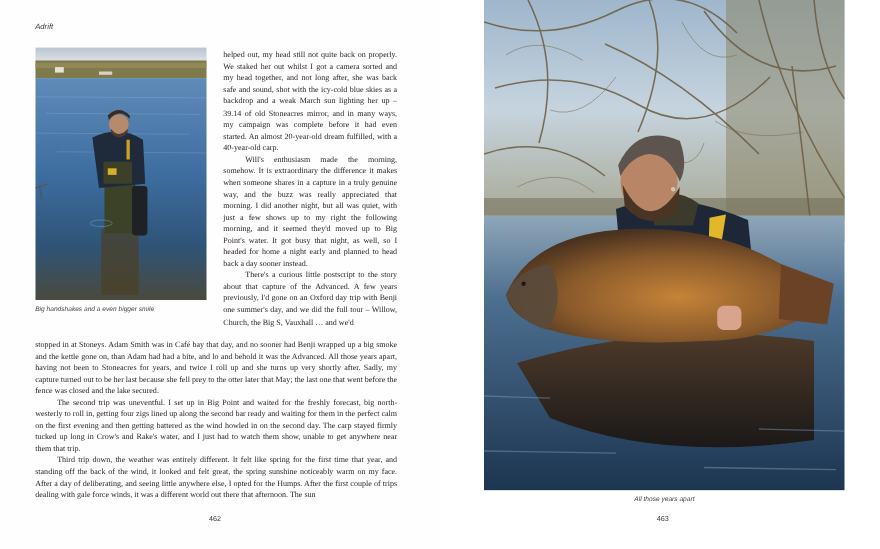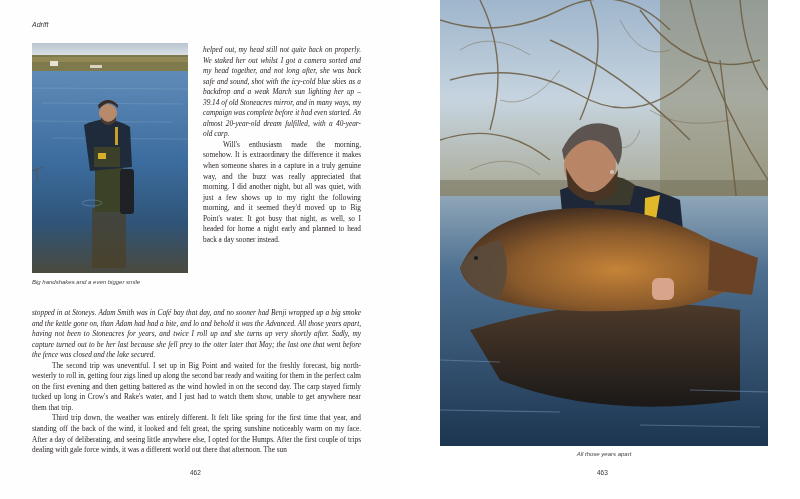--- a/index.html
+++ b/index.html
@@ -39,21 +39,21 @@
     font-size: 6.5px; color: #333;
   }
   #folio-left { left: 190px; }
   #folio-right { left: 597px; }
   .text {
     position: absolute;
     font-size: 7.3px; line-height: 10.55px;
     text-align: justify; color: #2b2523;
   }
   .text p { margin: 0; text-indent: 20px; }
-  .text p.noindent { text-indent: 0; font-style: italic; }
+  .text p.noindent { text-indent: 0; }
   #col-narrow { left: 203px; top: 45px; width: 158px; }
   #col-wide { left: 32px; top: 292px; width: 329px; margin-top: 16px; }
 </style>
 </head>
 <body>
 
 <div class="page-left">
   <div class="running-head">Adrift</div>
 
   <div class="photo" id="photo-left">
@@ -101,20 +101,21 @@
       <ellipse cx="60" cy="160" rx="10" ry="3" fill="none" stroke="#8fb0d0" stroke-width="0.6" opacity="0.6"></ellipse>
 
       <path d="M0 128 L12 124 M4 126 L6 138" stroke="#555" stroke-width="1" fill="none"></path>
     </svg>
   </div>
   <div class="caption" id="caption-left">Big handshakes and a even bigger smile</div>
 
   <div class="text" id="col-narrow">
     <p class="noindent">helped out, my head still not quite back on properly. We staked her out whilst I got a camera sorted and my head together, and not long after, she was back safe and sound, shot with the icy-cold blue skies as a backdrop and a weak March sun lighting her up – 39.14 of old Stoneacres mirror, and in many ways, my campaign was complete before it had even started. An almost 20-year-old dream fulfilled, with a 40-year-old carp.</p>
     <p>Will's enthusiasm made the morning, somehow. It is extraordinary the difference it makes when someone shares in a capture in a truly genuine way, and the buzz was really appreciated that morning. I did another night, but all was quiet, with just a few shows up to my right the following morning, and it seemed they'd moved up to Big Point's water. It got busy that night, as well, so I headed for home a night early and planned to head back a day sooner instead.</p>
+    <p>There's a curious little postscript to the story about that capture of the Advanced. A few years previously, I'd gone on an Oxford day trip with Benji one summer's day, and we did the full tour – Willow, Church, the Big S, Vauxhall … and we'd</p>
   </div>
 
   <div class="text" id="col-wide">
     <p class="noindent">stopped in at Stoneys. Adam Smith was in Café bay that day, and no sooner had Benji wrapped up a big smoke and the kettle gone on, than Adam had had a bite, and lo and behold it was the Advanced. All those years apart, having not been to Stoneacres for years, and twice I roll up and she turns up very shortly after. Sadly, my capture turned out to be her last because she fell prey to the otter later that May; the last one that went before the fence was closed and the lake secured.</p>
     <p>The second trip was uneventful. I set up in Big Point and waited for the freshly forecast, big north-westerly to roll in, getting four zigs lined up along the second bar ready and waiting for them in the perfect calm on the first evening and then getting battered as the wind howled in on the second day. The carp stayed firmly tucked up long in Crow's and Rake's water, and I just had to watch them show, unable to get anywhere near them that trip.</p>
     <p>Third trip down, the weather was entirely different. It felt like spring for the first time that year, and standing off the back of the wind, it looked and felt great, the spring sunshine noticeably warm on my face. After a day of deliberating, and seeing little anywhere else, I opted for the Humps. After the first couple of trips dealing with gale force winds, it was a different world out there that afternoon. The sun</p>
   </div>
 
   <div class="folio" id="folio-left">462</div>
 </div>

